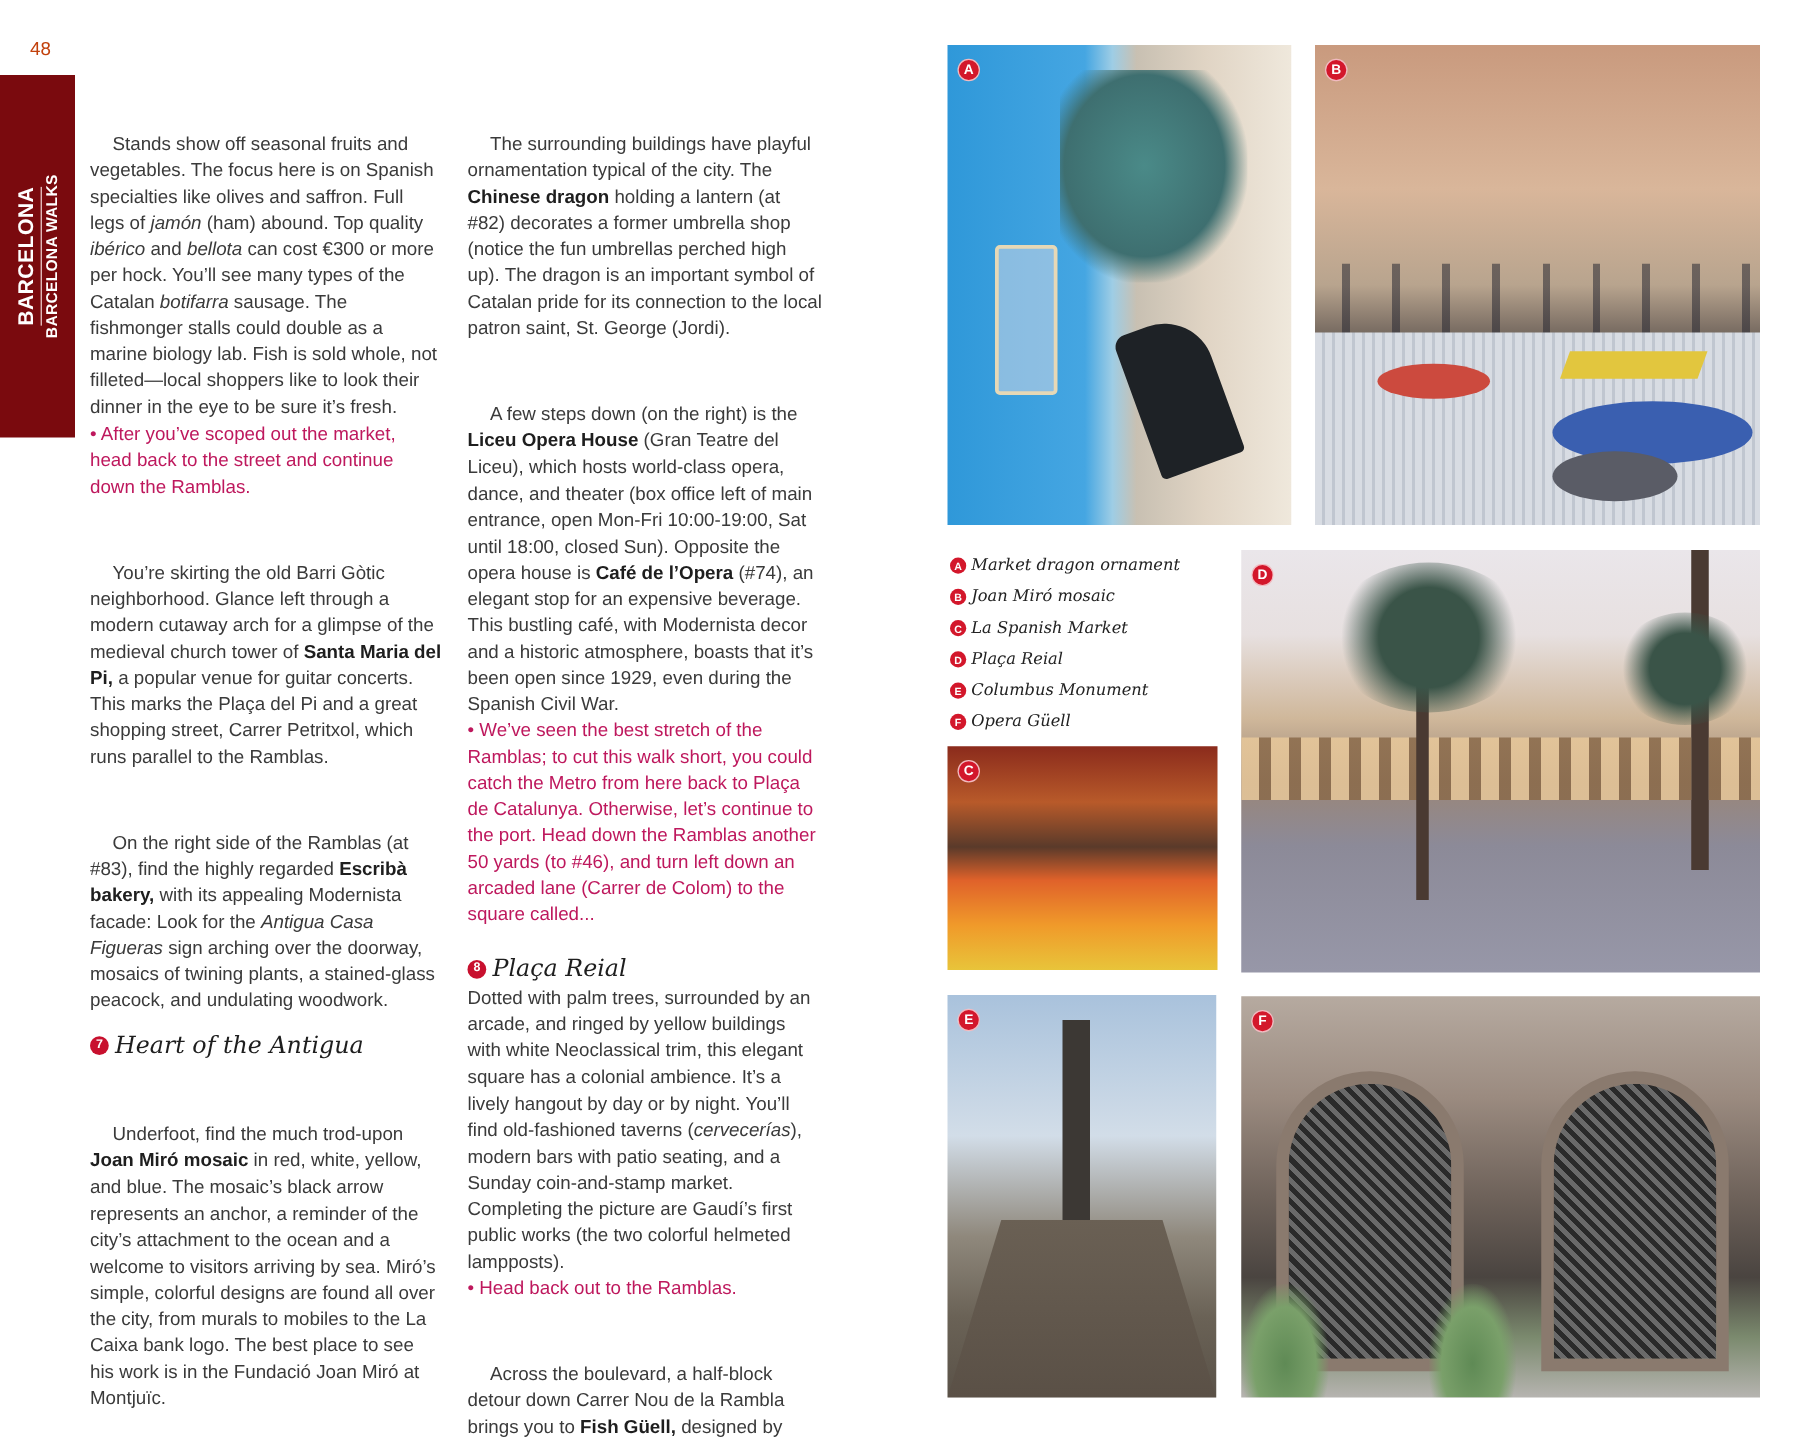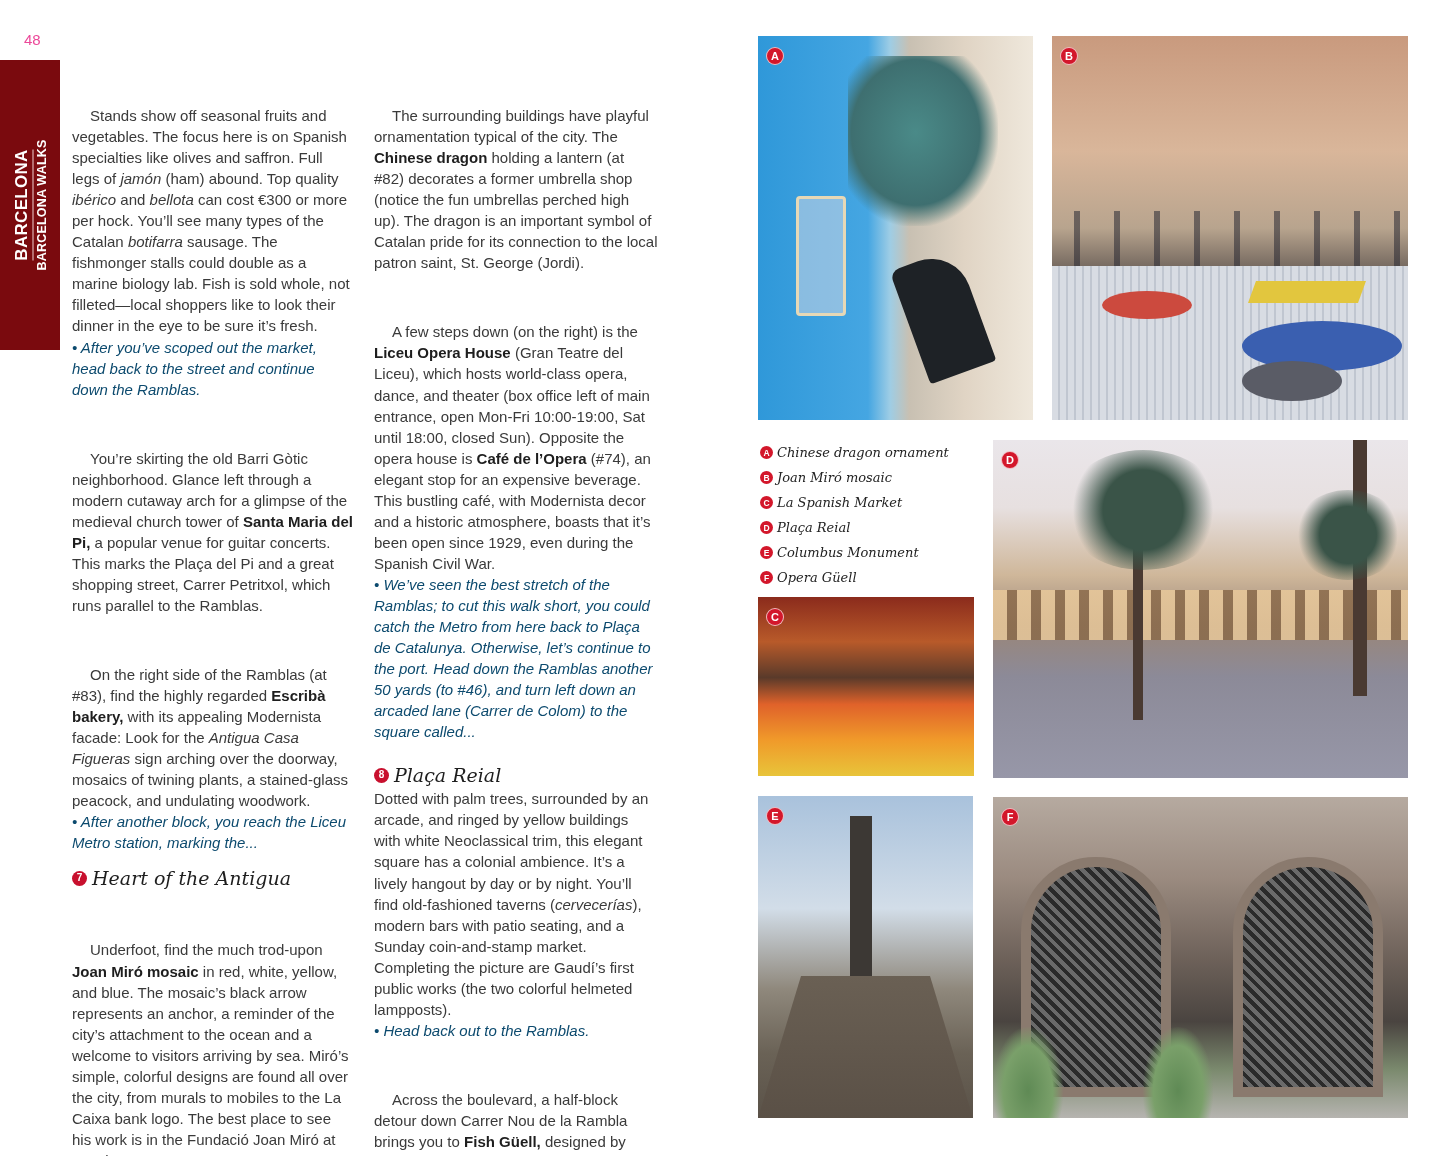--- a/index.html
+++ b/index.html
@@ -1,33 +1,33 @@
 <!DOCTYPE html>
 <html><head>
 <meta charset="utf-8">
 <style>
   * { box-sizing: border-box; margin: 0; padding: 0; }
   html, body { width: 1445px; height: 1156px; background: #ffffff; overflow: hidden; }
   body { position: relative; font-family: "Liberation Sans", "DejaVu Sans", sans-serif; color: #333333; }
 
-  .page-number { position: absolute; left: 24px; top: 31px; font-size: 15px; color: #ec4899; }
+  .page-number { position: absolute; left: 24px; top: 31px; font-size: 15px; color: #c2410c; }
 
   .side-tab { position: absolute; left: 0; top: 60px; width: 60px; height: 290px; background: #7a0a0e; }
   .side-tab .vt { position: absolute; left: 50%; top: 50%; transform: translate(-50%,-50%) rotate(-90deg); white-space: nowrap; color: #fff; text-align: center; }
   .side-tab .t1 { font-weight: bold; font-size: 17px; letter-spacing: 0.3px; border-bottom: 1.5px solid #f0d0d0; padding-bottom: 1px; display: inline-block; }
   .side-tab .t2 { font-weight: bold; font-size: 12.5px; letter-spacing: 0.2px; display: block; margin-top: 1px; }
 
   .col { position: absolute; top: 57px; font-size: 15px; line-height: 21.05px; color: #3a3a3a; }
   .col1 { left: 72px; width: 282px; }
   .col2 { left: 374px; width: 284px; }
   .col p { margin: 0; }
   .col p.ind { text-indent: 18px; margin-top: 48px; }
   .col b { color: #1e1e1e; font-weight: bold; }
   .col i { font-style: italic; }
-  .dir { font-style: italic; color: #0c4a6e; }
+  .dir { color: #be185d; }
   .sec-head { font-family: "DejaVu Serif", serif; font-style: italic; font-size: 19px; line-height: 26px; color: #1e1e1e; margin-top: 12px; display: flex; align-items: center; gap: 5px; }
   .sec-badge { display: inline-flex; width: 15px; height: 15px; border-radius: 50%; background: #c8102e; color: #fff; font-size: 10px; font-style: normal; font-weight: bold; align-items: center; justify-content: center; font-family: "Liberation Sans", sans-serif; }
 
   .photo { position: absolute; overflow: hidden; }
   .photo-badge { position: absolute; left: 8px; top: 11px; width: 18px; height: 18px; border-radius: 50%; background: #d3172b; color: #fff; font-size: 11px; font-weight: bold; display: flex; align-items: center; justify-content: center; border: 1px solid rgba(255,255,255,0.7); z-index: 5; }
 
   #photo-a { left: 758px; top: 36px; width: 275px; height: 384px; background: linear-gradient(90deg, #2f98d9 0%, #45a6e2 40%, #9ecde5 48%, #c8c0b2 55%, #e0d4c4 75%, #efe8dc 100%); }
   #photo-b { left: 1052px; top: 36px; width: 356px; height: 384px; background: linear-gradient(180deg, #c99a7e 0%, #d9b69a 30%, #b8a48e 50%, #6a5f58 62%, #8c8c96 70%, #b9bcc6 100%); }
   #photo-c { left: 758px; top: 597px; width: 216px; height: 179px; background: linear-gradient(180deg, #8b2b1c 0%, #b85a2a 25%, #5a3a2a 45%, #e0622a 60%, #f09a2a 80%, #e8c43a 100%); }
   #photo-d { left: 993px; top: 440px; width: 415px; height: 338px; background: linear-gradient(180deg, #eae6ea 0%, #e7e0e0 20%, #cfb79a 40%, #9a8678 55%, #8c8a98 70%, #9797a8 100%); }
@@ -67,21 +67,20 @@
     <span class="t1">BARCELONA</span>
     <span class="t2">BARCELONA WALKS</span>
   </div>
 </div>
 
 <div class="col col1">
   <p class="ind">Stands show off seasonal fruits and vegetables. The focus here is on Spanish specialties like olives and saffron. Full legs of <i>jamón</i> (ham) abound. Top quality <i>ibérico</i> and <i>bellota</i> can cost €300 or more per hock. You’ll see many types of the Catalan <i>botifarra</i> sausage. The fishmonger stalls could double as a marine biology lab. Fish is sold whole, not filleted—local shoppers like to look their dinner in the eye to be sure it’s fresh.</p>
   <p class="dir">• After you’ve scoped out the market, head back to the street and continue down the Ramblas.</p>
   <p class="ind">You’re skirting the old Barri Gòtic neighborhood. Glance left through a modern cutaway arch for a glimpse of the medieval church tower of <b>Santa Maria del Pi,</b> a popular venue for guitar concerts. This marks the Plaça del Pi and a great shopping street, Carrer Petritxol, which runs parallel to the Ramblas.</p>
   <p class="ind">On the right side of the Ramblas (at #83), find the highly regarded <b>Escribà bakery,</b> with its appealing Modernista facade: Look for the <i>Antigua Casa Figueras</i> sign arching over the doorway, mosaics of twining plants, a stained-glass peacock, and undulating woodwork.</p>
-  <p class="dir">• After another block, you reach the Liceu Metro station, marking the...</p>
   <div class="sec-head">
     <span class="sec-badge">7</span>
     <span>Heart of the Antigua</span>
   </div>
   <p class="ind">Underfoot, find the much trod-upon <b>Joan Miró mosaic</b> in red, white, yellow, and blue. The mosaic’s black arrow represents an anchor, a reminder of the city’s attachment to the ocean and a welcome to visitors arriving by sea. Miró’s simple, colorful designs are found all over the city, from murals to mobiles to the La Caixa bank logo. The best place to see his work is in the Fundació Joan Miró at Montjuïc.</p>
 </div>
 
 <div class="col col2">
   <p class="ind">The surrounding buildings have playful ornamentation typical of the city. The <b>Chinese dragon</b> holding a lantern (at #82) decorates a former umbrella shop (notice the fun umbrellas perched high up). The dragon is an important symbol of Catalan pride for its connection to the local patron saint, St. George (Jordi).</p>
   <p class="ind">A few steps down (on the right) is the <b>Liceu Opera House</b> (Gran Teatre del Liceu), which hosts world-class opera, dance, and theater (box office left of main entrance, open Mon-Fri 10:00-19:00, Sat until 18:00, closed Sun). Opposite the opera house is <b>Café de l’Opera</b> (#74), an elegant stop for an expensive beverage. This bustling café, with Modernista decor and a historic atmosphere, boasts that it’s been open since 1929, even during the Spanish Civil War.</p>
@@ -108,21 +107,21 @@
   <div class="shape b-red"></div>
   <div class="shape b-yellow"></div>
   <div class="shape b-blue"></div>
   <div class="shape b-dark"></div>
   <div class="photo-badge">B</div>
 </div>
 
 <div class="captions">
   <div class="cap">
       <span class="cap-badge">A</span>
-      <span>Chinese dragon ornament</span>
+      <span>Market dragon ornament</span>
     </div>
   <div class="cap">
       <span class="cap-badge">B</span>
       <span>Joan Miró mosaic</span>
     </div>
   <div class="cap">
       <span class="cap-badge">C</span>
       <span>La Spanish Market</span>
     </div>
   <div class="cap">

